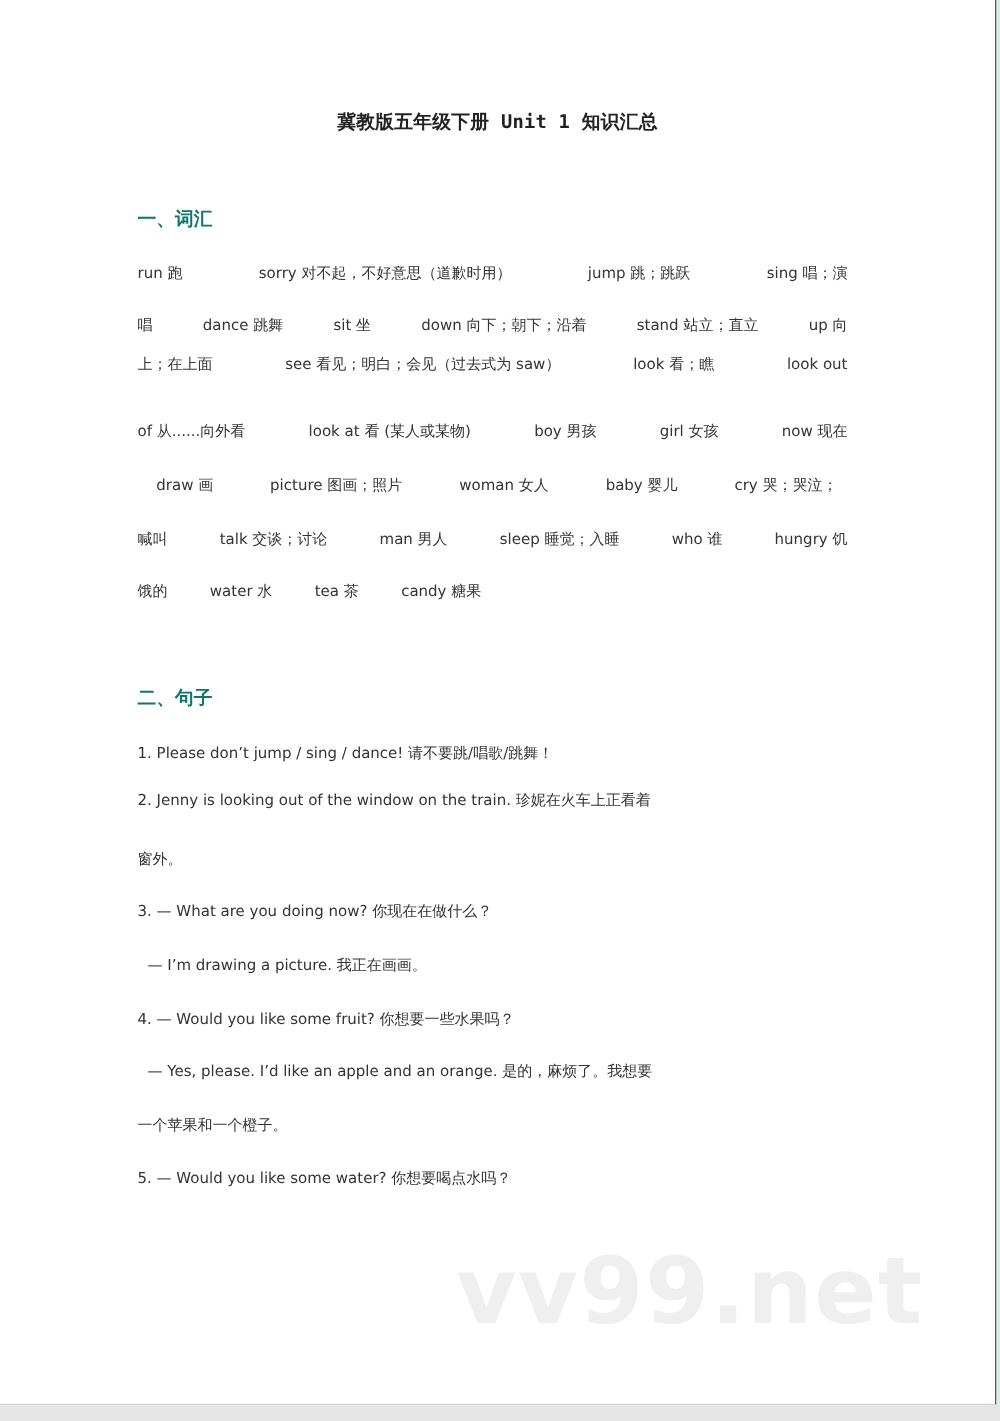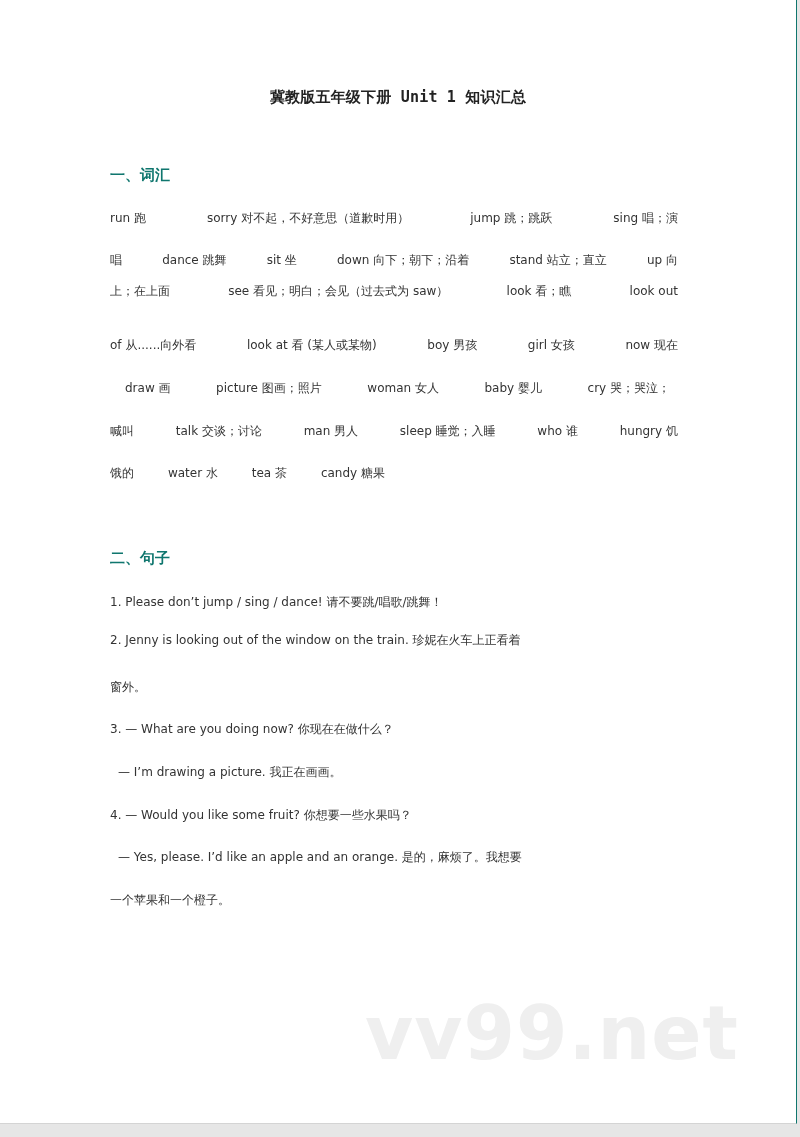--- a/index.html
+++ b/index.html
@@ -138,15 +138,16 @@
   <div class="heading" style="top:549px;">二、句子</div>
 
   <div class="line" style="top:592px;">1. Please don’t jump / sing / dance! 请不要跳/唱歌/跳舞！</div>
   <div class="line" style="top:630px;">2. Jenny is looking out of the window on the train. 珍妮在火车上正看着</div>
   <div class="line" style="top:677px;">窗外。</div>
   <div class="line" style="top:719px;">3. — What are you doing now? 你现在在做什么？</div>
   <div class="line indent" style="top:762px; left:118px;">— I’m drawing a picture. 我正在画画。</div>
   <div class="line" style="top:805px;">4. — Would you like some fruit? 你想要一些水果吗？</div>
   <div class="line indent" style="top:847px; left:118px;">— Yes, please. I’d like an apple and an orange. 是的，麻烦了。我想要</div>
   <div class="line" style="top:890px;">一个苹果和一个橙子。</div>
+  <div class="line" style="top:932px;">5. — Would you like some water? 你想要喝点水吗？</div>
 
   <div class="watermark">vv99.net</div>
 </div>
 
 </body></html>

